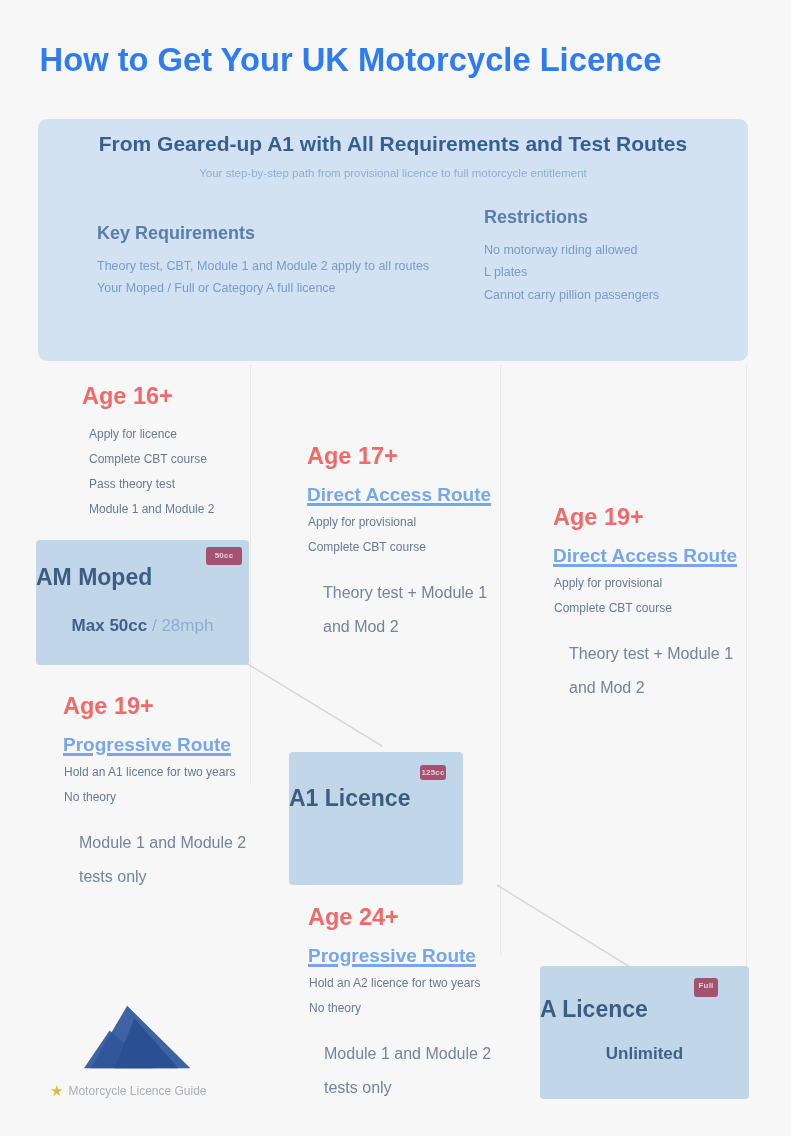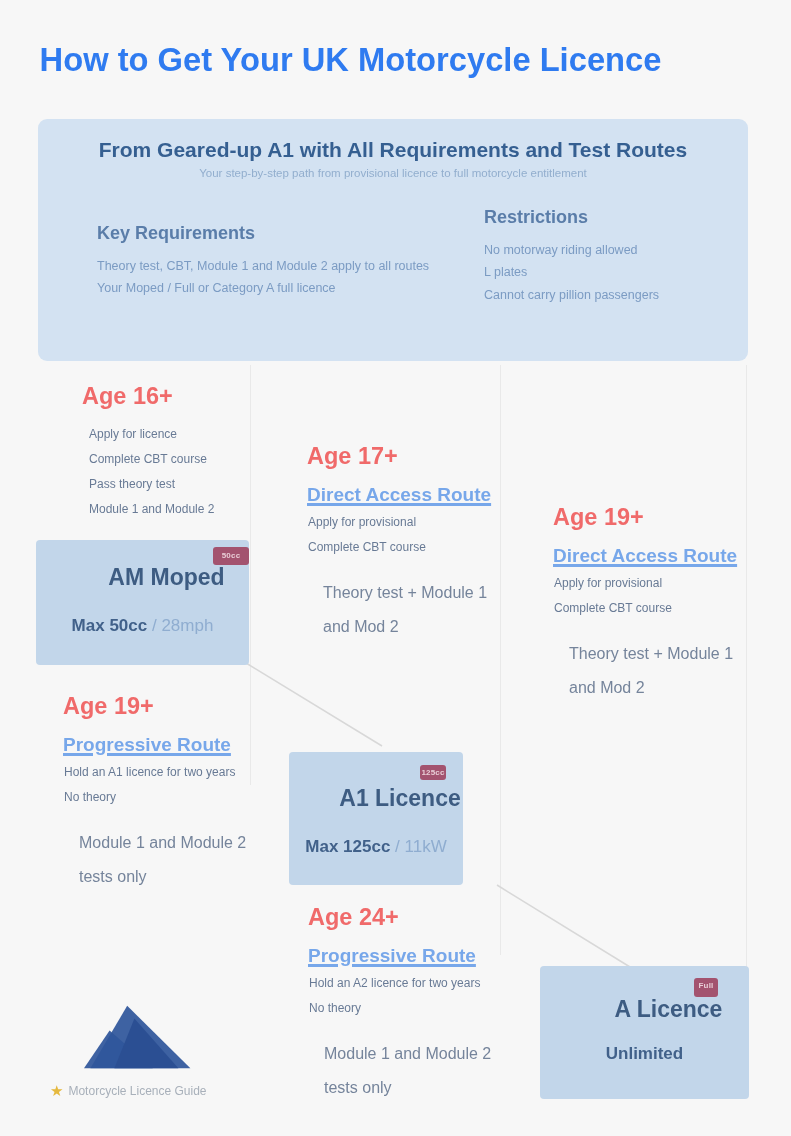--- a/index.html
+++ b/index.html
@@ -8,21 +8,21 @@
        font-family:"Liberation Sans",sans-serif;overflow:hidden;}
   .page{position:relative;width:791px;height:1136px;background:#f7f7f7;}
 
   
   .title{position:absolute;left:0;top:41px;width:701px;text-align:center;
          color:#2f7bf0;font-size:32.7px;font-weight:bold;}
 
   
   .infobox{position:absolute;left:38px;top:119px;width:710px;height:242px;
            background:#d3e2f2;border-radius:9px;}
-  .ib-head{position:absolute;left:0;top:19px;width:100%;text-align:center;
+  .ib-head{position:absolute;left:0;top:13px;width:100%;text-align:center;
            color:#355f91;font-size:21px;font-weight:bold;}
   .ib-sub{position:absolute;left:0;top:48px;width:100%;text-align:center;
           color:#92aece;font-size:11.5px;}
   .ib-col{position:absolute;}
   .ib-col.left{left:59px;top:104px;width:400px;}
   .ib-col.right{left:446px;top:88px;width:270px;}
   .ib-col h4{margin:0 0 11px 0;font-size:18px;font-weight:bold;color:#5a7da9;}
   .ib-col ul{margin:0;padding:0;list-style:none;}
   .ib-col li{font-size:12.5px;line-height:1.78;color:#7b9bc3;}
 
@@ -35,22 +35,22 @@
              line-height:1.05;}
   .card .lnk{color:#77a7ea;font-size:19px;font-weight:bold;margin:0;
              line-height:1.1;text-decoration:underline;text-underline-offset:2px;
              text-decoration-thickness:3px;}
   .card ul{margin:0;padding:0;list-style:none;}
   .card li{font-size:12px;line-height:2.1;color:#687a95;}
   .card .note{font-size:16px;color:#75849b;margin:16px;line-height:2.1;}
 
   
   .lic{position:absolute;background:#c2d6ea;border-radius:4px;}
-  .lic .nm{position:absolute;left:0;width:100%;text-align:center;
-           color:#3d5c82;font-size:23px;font-weight:bold;padding-left:24px;}
+  .lic .nm{position:absolute;left:0;width:100%;text-align:left;
+           color:#3d5c82;font-size:23px;font-weight:bold;}
   .lic .dt{position:absolute;left:0;width:100%;text-align:center;
            color:#41618a;font-size:17px;font-weight:bold;}
   .lic .dt i{font-style:normal;font-weight:normal;color:#8fadd0;text-align:right;}
   .badge{position:absolute;background:#a3536f;border-radius:3px;color:#e8cdd6;
          font-size:8px;font-weight:bold;text-align:center;letter-spacing:.2px;}
 
   
   .conn{position:absolute;top:0;left:0;width:791px;height:1136px;
         pointer-events:none;}
 
@@ -142,29 +142,28 @@
     <p class="age">Age 24+</p>
     <p class="lnk" style="margin-top:16px;">Progressive Route</p>
     <ul style="margin-top:4px;padding-left:1px;">
       <li>Hold an A2 licence for two years</li>
       <li>No theory</li>
     </ul>
     <p class="note">Module 1 and Module 2 tests only</p>
   </div>
 
   <div class="lic" style="left:36px;top:540px;width:213px;height:125px;">
-    <div class="badge" style="right:0;top:7px;width:36px;height:18px;line-height:18px;">50cc</div>
+    <div class="badge" style="right:7px;top:7px;width:36px;height:18px;line-height:18px;">50cc</div>
     <div class="nm" style="top:24px;">AM Moped</div>
     <div class="dt" style="top:76px;"><span>Max 50cc</span> <i>/ 28mph</i></div>
   </div>
 
   <div class="lic" style="left:289px;top:752px;width:174px;height:133px;">
     <div class="badge" style="right:17px;top:13px;width:26px;height:15px;line-height:15px;">125cc</div>
     <div class="nm" style="top:33px;">A1 Licence</div>
-    <div class="dt" style="top:85px;"><span>Max 125cc</span> <i>/ 11kW</i></div>
   </div>
 
   <div class="lic" style="left:540px;top:966px;width:209px;height:133px;">
     <div class="badge" style="right:31px;top:12px;width:24px;height:19px;line-height:15px;">Full</div>
     <div class="nm" style="top:30px;">A Licence</div>
     <div class="dt" style="top:78px;"><span>Unlimited</span> <i></i></div>
   </div>
 
   <svg class="logo" viewBox="0 0 140 80">
     <path d="M54 1 L133 79 L8 79 Z" fill="#2f569b" opacity="0.93"></path>

